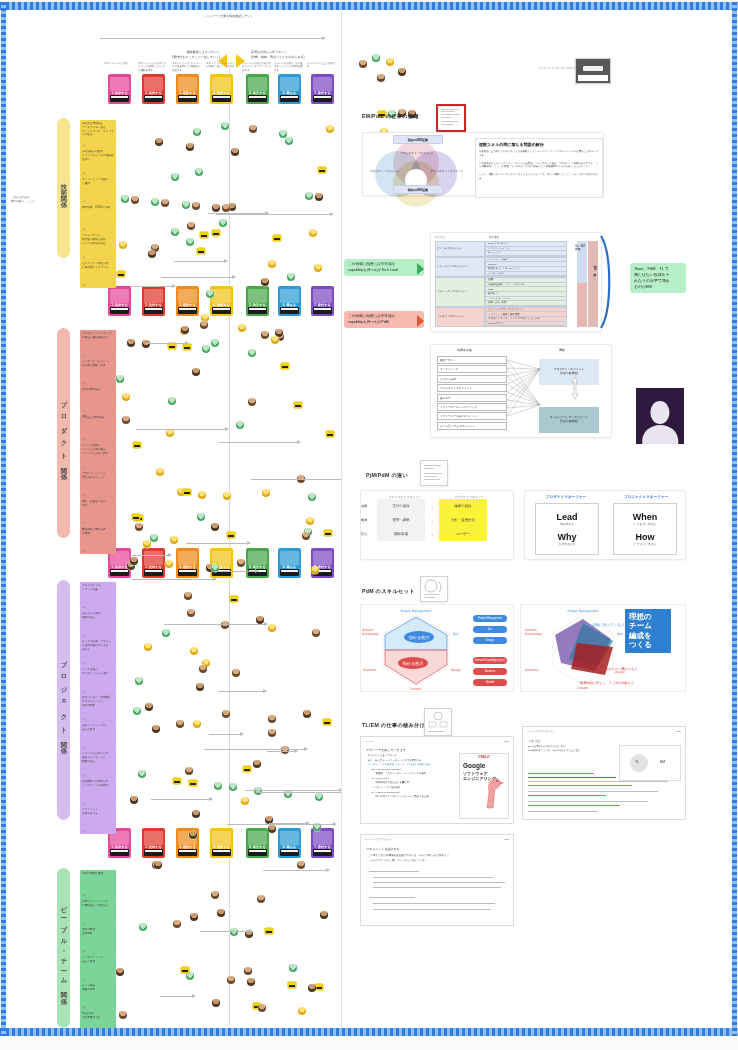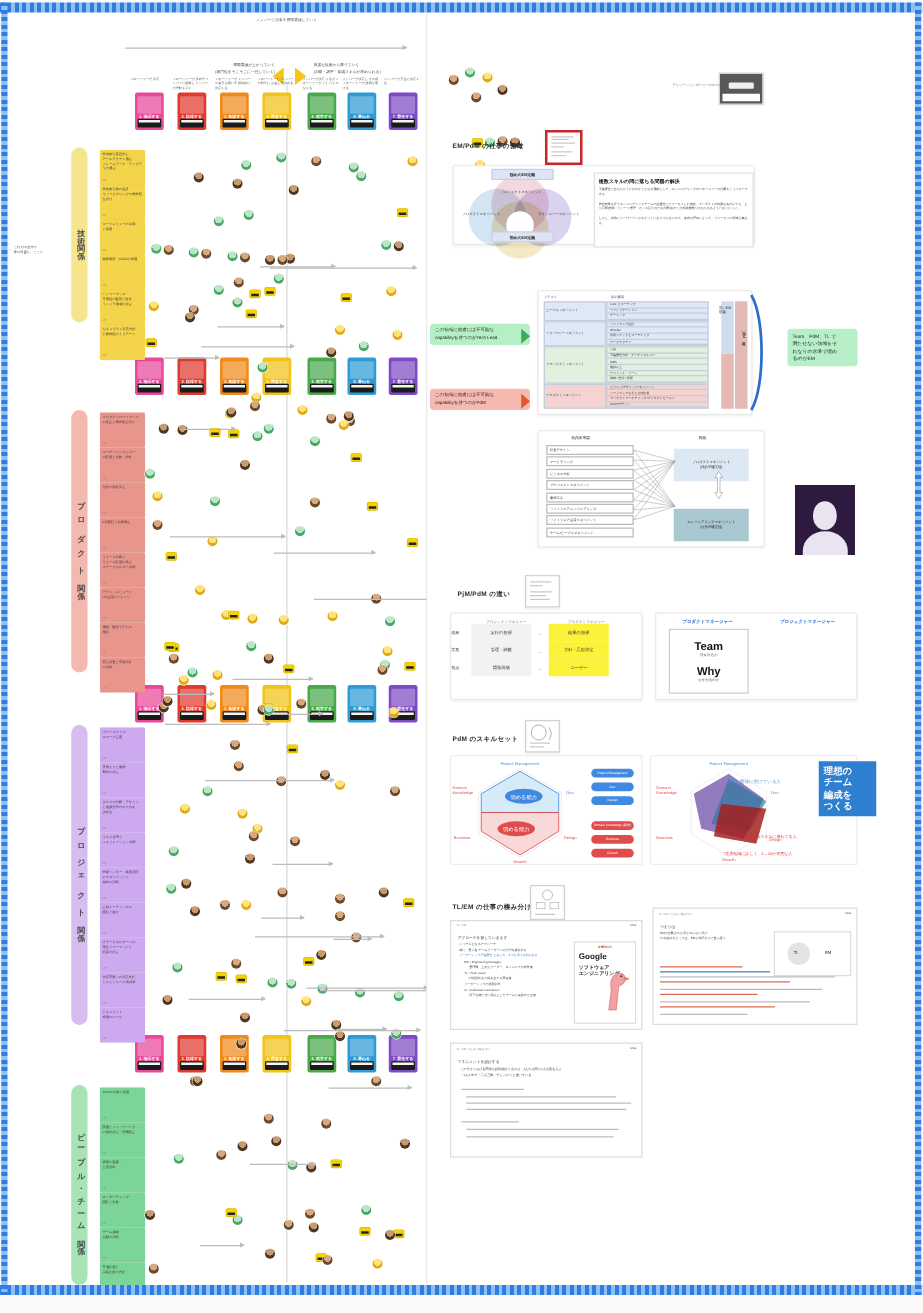--- a/index.html
+++ b/index.html
@@ -1021,29 +1021,39 @@
               <div class="c2">ユーザー</div>
             </div>
           </div>
       </div>
     </div>
 
     <div class="panel" style="left:182px;top:480px;width:160px;height:68px;">
       <div class="wtitle" style="left:6px;top:4px;width:70px;">プロダクトマネージャー</div>
       <div class="wbox" style="left:10px;top:12px;width:62px;height:50px;">
         <div>
-            <b>Team</b>
+            <b>Lead</b>
              <s>何を作るか</s>
           </div>
         <div>
             <b>Why</b>
              <s>なぜ作るのか</s>
           </div>
       </div>
       <div class="wtitle" style="left:86px;top:4px;width:70px;">プロジェクトマネージャー</div>
+      <div class="wbox" style="left:88px;top:12px;width:62px;height:50px;">
+        <div>
+            <b>When</b>
+             <s>いつまでに作るか</s>
+          </div>
+        <div>
+            <b>How</b>
+             <s>どうやって作るか</s>
+          </div>
+      </div>
     </div>
 
     <div class="sect-label" style="left:20px;top:578px;">PdM のスキルセット</div>
     <div class="thumb" style="left:78px;top:566px;width:26px;height:24px;">
       <svg viewBox="0 0 26 24" style="position:absolute;inset:0;width:26px;height:24px;">
         <circle cx="10" cy="9" r="6" fill="none" stroke="#999" stroke-width=".6"></circle>
         <path d="M18,5 q4,5 0,10" fill="none" stroke="#999" stroke-width=".6"></path>
       </svg>
       <div class="ln" style="top:17px;width:16px;"></div>
         <div class="ln" style="top:20px;width:11px;"></div>
@@ -1093,21 +1103,21 @@
         <text x="96" y="30" font-size="3" fill="#3f8ae0" font-family="DejaVu Sans">Dev</text>
         <text x="94" y="68" font-size="3" fill="#e04c4c" font-family="DejaVu Sans">Design</text>
         <text x="62" y="84" font-size="3" fill="#e04c4c" text-anchor="middle" font-family="DejaVu Sans">Growth</text>
         <text x="4" y="66" font-size="3" fill="#e04c4c" font-family="DejaVu Sans">Business</text>
         <text x="4" y="26" font-size="3" fill="#e04c4c" font-family="DejaVu Sans">Domain</text>
         <text x="4" y="30" font-size="3" fill="#e04c4c" font-family="DejaVu Sans">Knowledge</text>
       </svg>
       <div class="bluecap" style="left:62px;top:18px;">PMと開発に長けている人</div>
       <div class="redcap" style="left:74px;top:62px;">→Designスキルに優れてる人</div>
       <div class="redcap" style="left:58px;top:76px;">*業界知識に詳しく、1→10が得意な人</div>
-      <div class="bigmsg" style="left:134px;top:4px;width:38px;white-space:pre-line;">理想の
+      <div class="bigmsg" style="left:104px;top:4px;width:38px;white-space:pre-line;">理想の
 チーム
 編成を
 つくる</div>
     </div>
 
     <div class="sect-label" style="left:20px;top:712px;">TL/EM の仕事の棲み分け</div>
     <div class="thumb" style="left:82px;top:698px;width:26px;height:26px;">
       <svg viewBox="0 0 26 26" style="position:absolute;inset:0;width:26px;height:26px;">
         <circle cx="13" cy="7" r="4" fill="none" stroke="#aaa" stroke-width=".6"></circle>
         <rect x="4" y="13" width="7" height="5" fill="none" stroke="#aaa" stroke-width=".5"></rect>

